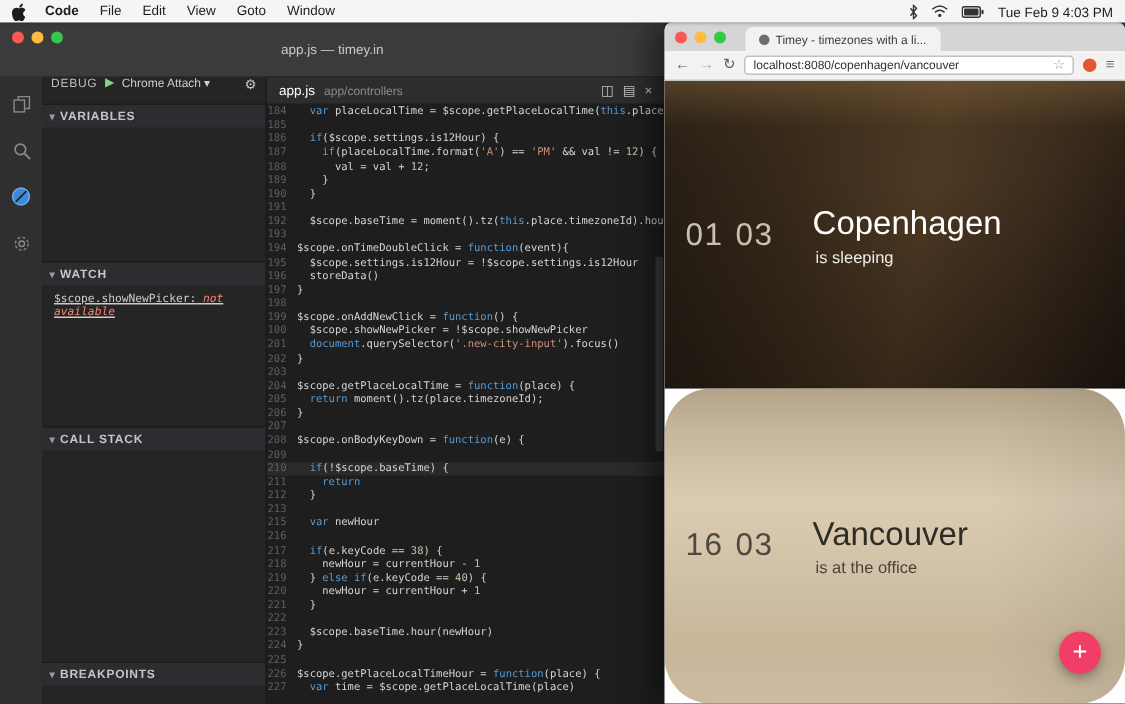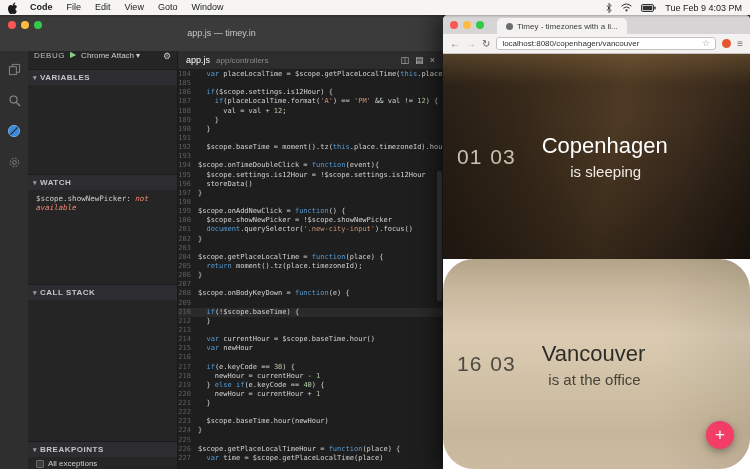--- a/index.html
+++ b/index.html
@@ -37,21 +37,21 @@
   .debug-label { font-size:8px; color:#bdbdbd; letter-spacing:.5px; }
   .play-btn { color:#89d185; font-size:8px; line-height:8px; }
   .debug-config { font-size:8px; color:#cccccc; display:flex; align-items:center; gap:2px; }
   .gear-btn { color:#c5c5c5; font-size:9px; margin-left:auto; }
 
   .side-section { border-top:1px solid #1c1c1c; overflow:hidden; display:flex; flex-direction:column; }
   .side-header { height:15px; background:#2d2d31; color:#c5c5c5; font-size:8px; font-weight:bold;
                  letter-spacing:.5px; display:flex; align-items:center; gap:3px; padding:0 5px; flex:none; }
   .side-header .tw { font-size:7px; color:#9a9a9a; }
   .sec-vars { height:105px; } .sec-watch { height:110px; } .sec-stack { height:157px; } .sec-bp { flex:1; }
-  .watch-item { font-family:"DejaVu Sans Mono", monospace; font-size:7.5px; padding:4px 8px; color:#cccccc; }
+  .watch-item { font-family:"DejaVu Sans Mono", monospace; font-size:7.5px; padding:4px 8px; color:#cccccc;text-decoration:underline; }
   .watch-val { color:#f48771; font-style:italic; }
   .bp-row { display:flex; align-items:center; gap:4px; padding:2px 8px; font-size:8px; color:#cccccc; }
   .bp-check { width:8px; height:8px; border:1px solid #6a6a6a; border-radius:1px; background:#3c3c3c;
               display:flex; align-items:center; justify-content:center; font-size:7px; color:#fff; flex:none; }
 
   .editor { flex:1; display:flex; flex-direction:column; background:#1e1e1e; position:relative; overflow:hidden;justify-content:flex-end; }
   .editor-header { height:18px; background:#2d2d2d; display:flex; align-items:center; padding:0 8px; gap:6px; flex:none; }
   .tab-name { font-size:9px; color:#ffffff; }
   .tab-path { font-size:8px; color:#8a8a8a; }
   .editor-header .hicons { margin-left:auto; display:flex; gap:6px; color:#c0c0c0; font-size:9px; }
@@ -99,21 +99,21 @@
   .city.vancouver { height:210px;
       background: linear-gradient(90deg, rgba(0,0,0,0) 70%, rgba(0,0,0,.07) 100%),
                   linear-gradient(180deg, #b3a489 0%, #c7b79d 14%, #dacbb2 36%, #d1c2a7 58%, #c7b69a 82%, #ccbba1 100%); border-radius: 31px; }
   .city-time { font-size:21px; font-weight:200; letter-spacing:1px; display:flex; gap:8px; }
   .copenhagen .city-time { color:#c9c1b3; }
   .vancouver .city-time { color:#4e4a42; }
   .city-text { margin-left:26px; }
   .city-name { font-size:22px; font-weight:400; }
   .copenhagen .city-name { color:#ffffff; }
   .vancouver .city-name { color:#2e2c27; }
-  .city-status { font-size:15px; margin-top:4px; margin-left:2px;text-align:center; }
+  .city-status { font-size:11px; margin-top:4px; margin-left:2px; }
   .copenhagen .city-status { color:#efece6; }
   .vancouver .city-status { color:#474339; }
   .fab { position:absolute; right:16px; bottom:20px; width:28px; height:28px; border-radius:50%;
          background:#f23d66; color:#ffffff; font-size:17px; display:flex; align-items:center;
          justify-content:center; box-shadow:0 3px 8px rgba(0,0,0,.35); font-weight:300; }
 </style>
 </head>
 <body>
 
 <div class="menubar">
@@ -226,24 +226,20 @@
           <span>CALL STACK</span>
         </div>
       </div>
 
       <div class="side-section sec-bp">
         <div class="side-header">
           <span class="tw">▾</span>
           <span>BREAKPOINTS</span>
         </div>
         <div class="bp-row">
-          <span class="bp-check"></span>
-          <span>All exceptions</span>
-        </div>
-        <div class="bp-row">
           
           
         </div>
       </div>
     </div>
 
     <div class="editor">
       <div class="editor-header">
         <span class="tab-name">app.js</span>
         <span class="tab-path">app/controllers</span>
@@ -356,30 +352,30 @@
           </div>
           <div class="code-row">
             <span class="gutter">209</span>
             <span class="codeln"></span>
           </div>
           <div class="code-row current">
             <span class="gutter">210</span>
             <span class="codeln">  <span class="tk-kw">if</span>(!$scope.baseTime) {</span>
           </div>
           <div class="code-row">
+            <span class="gutter">211</span>
+            <span class="codeln">    <span class="tk-kw">return</span></span>
+          </div>
+          <div class="code-row">
             <span class="gutter">212</span>
             <span class="codeln">  }</span>
           </div>
           <div class="code-row">
             <span class="gutter">213</span>
             <span class="codeln"></span>
-          </div>
-          <div class="code-row">
-            <span class="gutter">214</span>
-            <span class="codeln">  <span class="tk-kw">var</span> currentHour = $scope.baseTime.hour()</span>
           </div>
           <div class="code-row">
             <span class="gutter">215</span>
             <span class="codeln">  <span class="tk-kw">var</span> newHour</span>
           </div>
           <div class="code-row">
             <span class="gutter">216</span>
             <span class="codeln"></span>
           </div>
           <div class="code-row">

